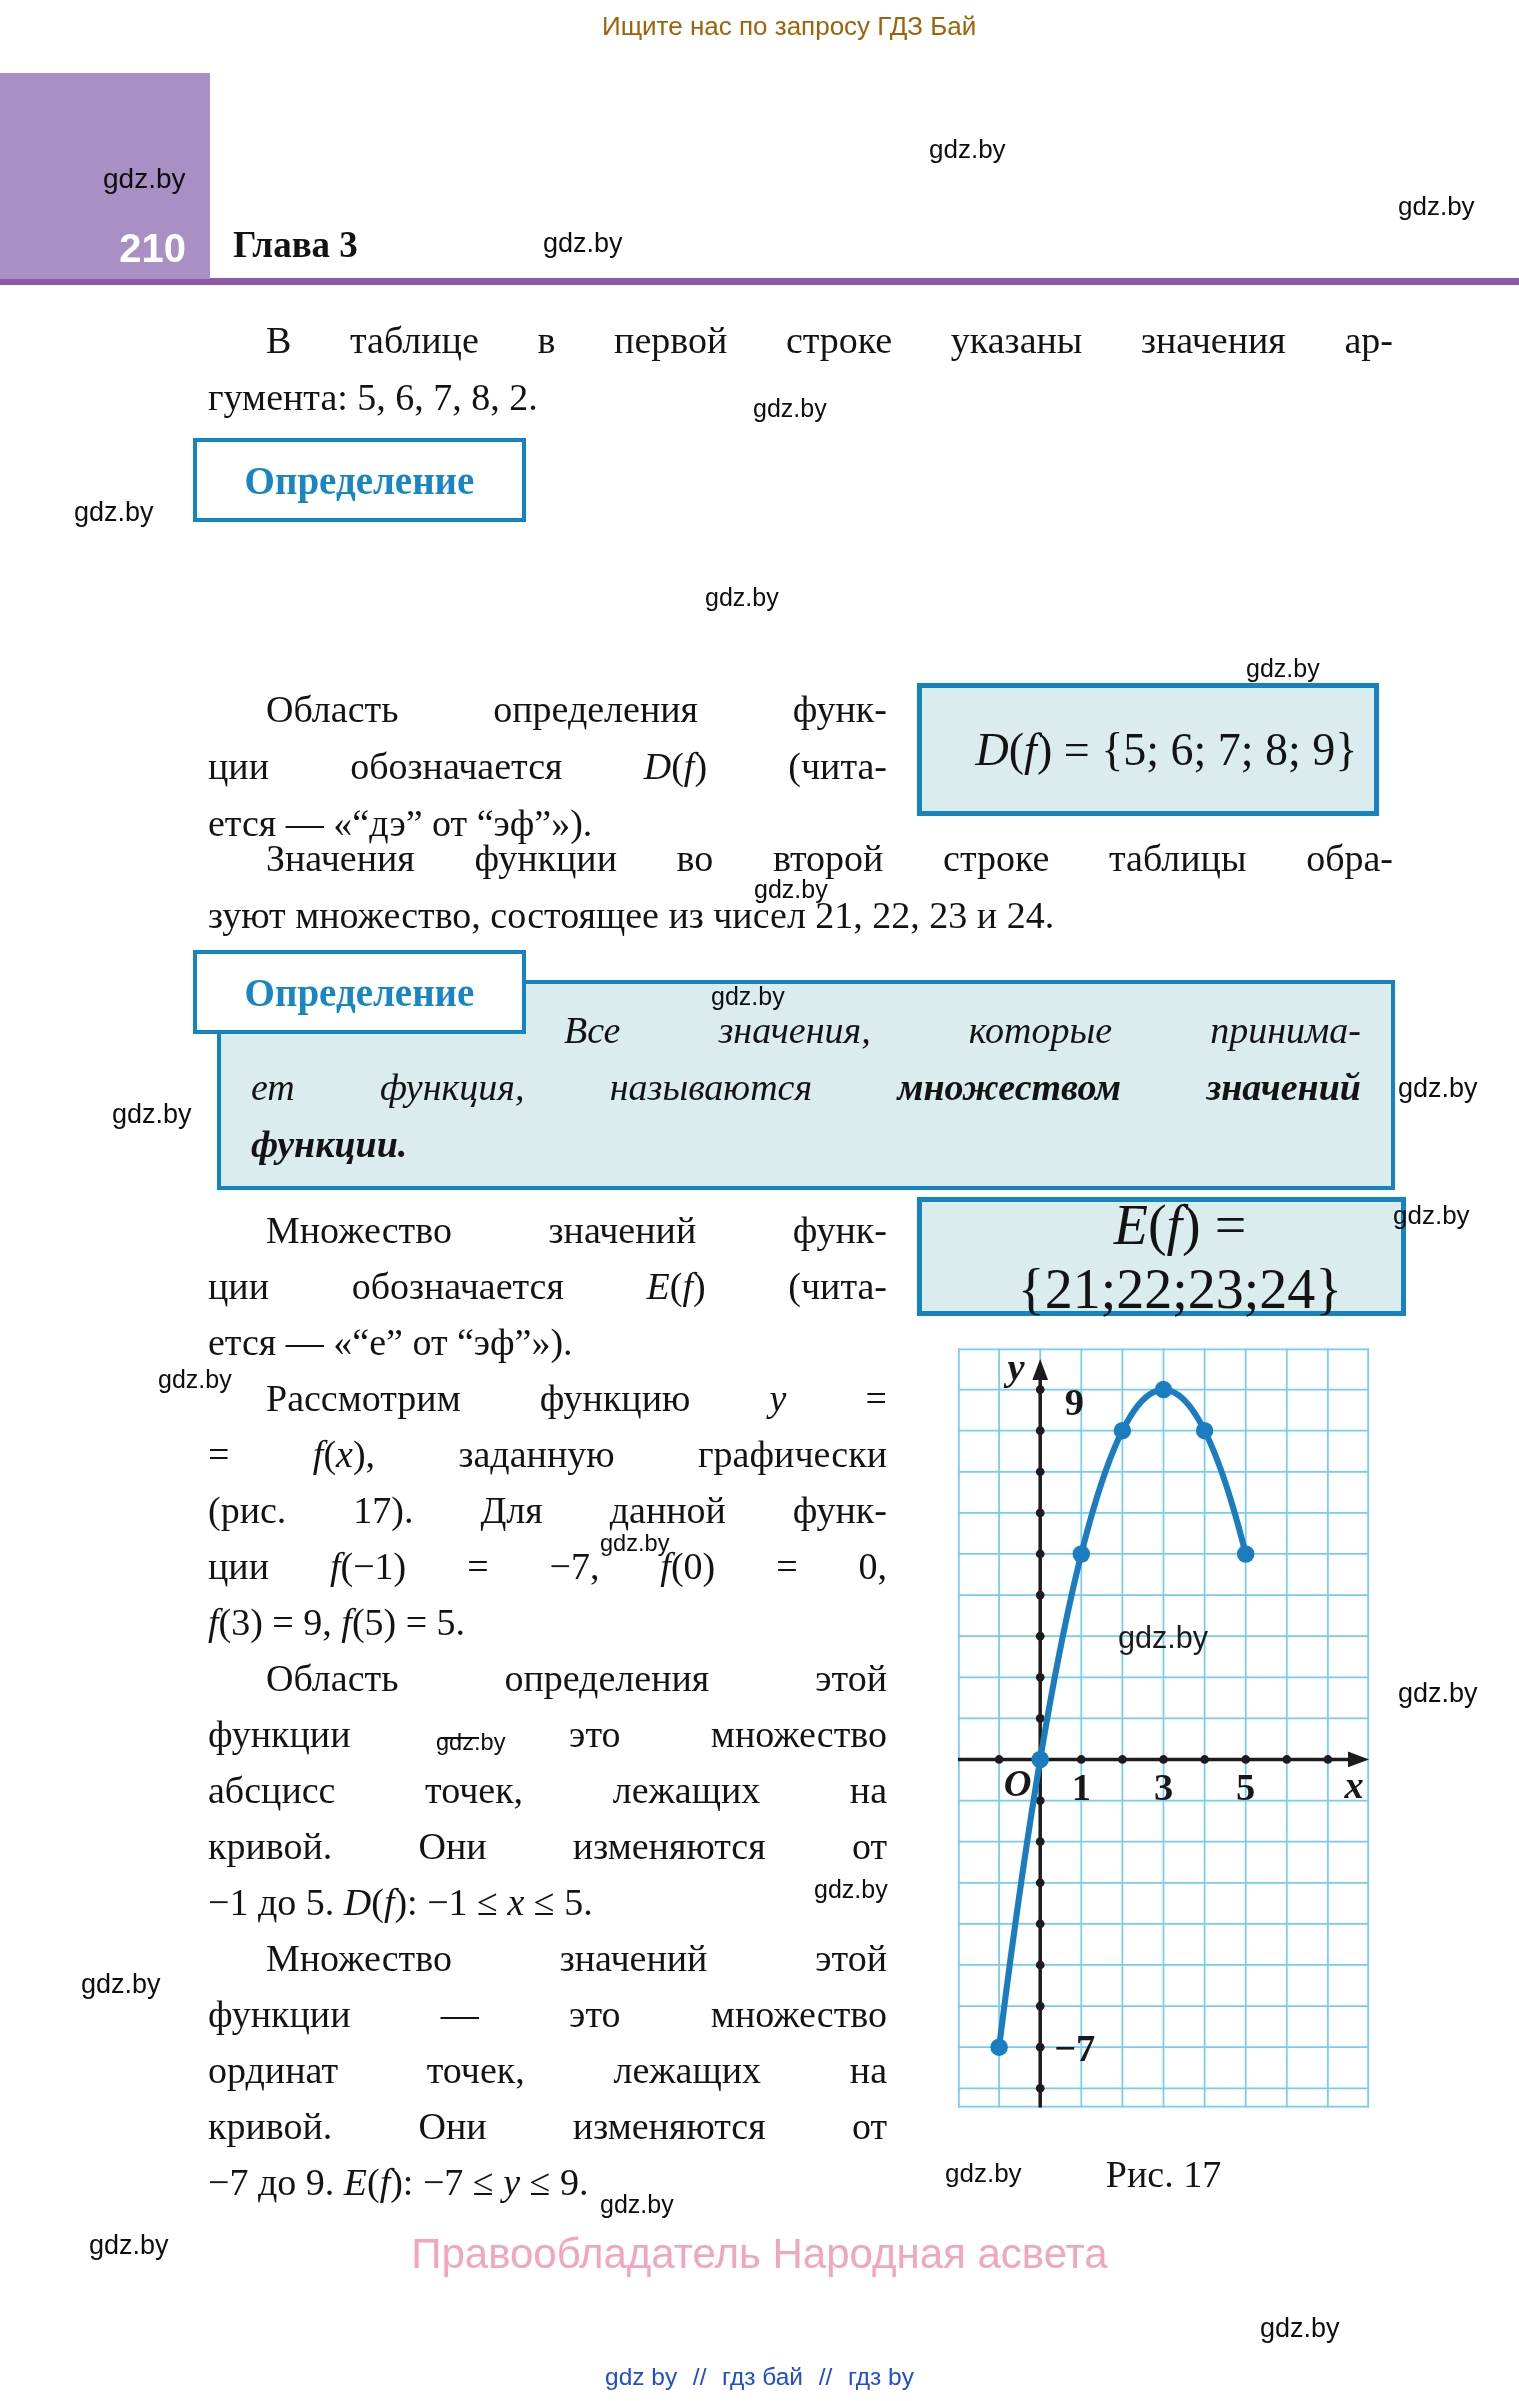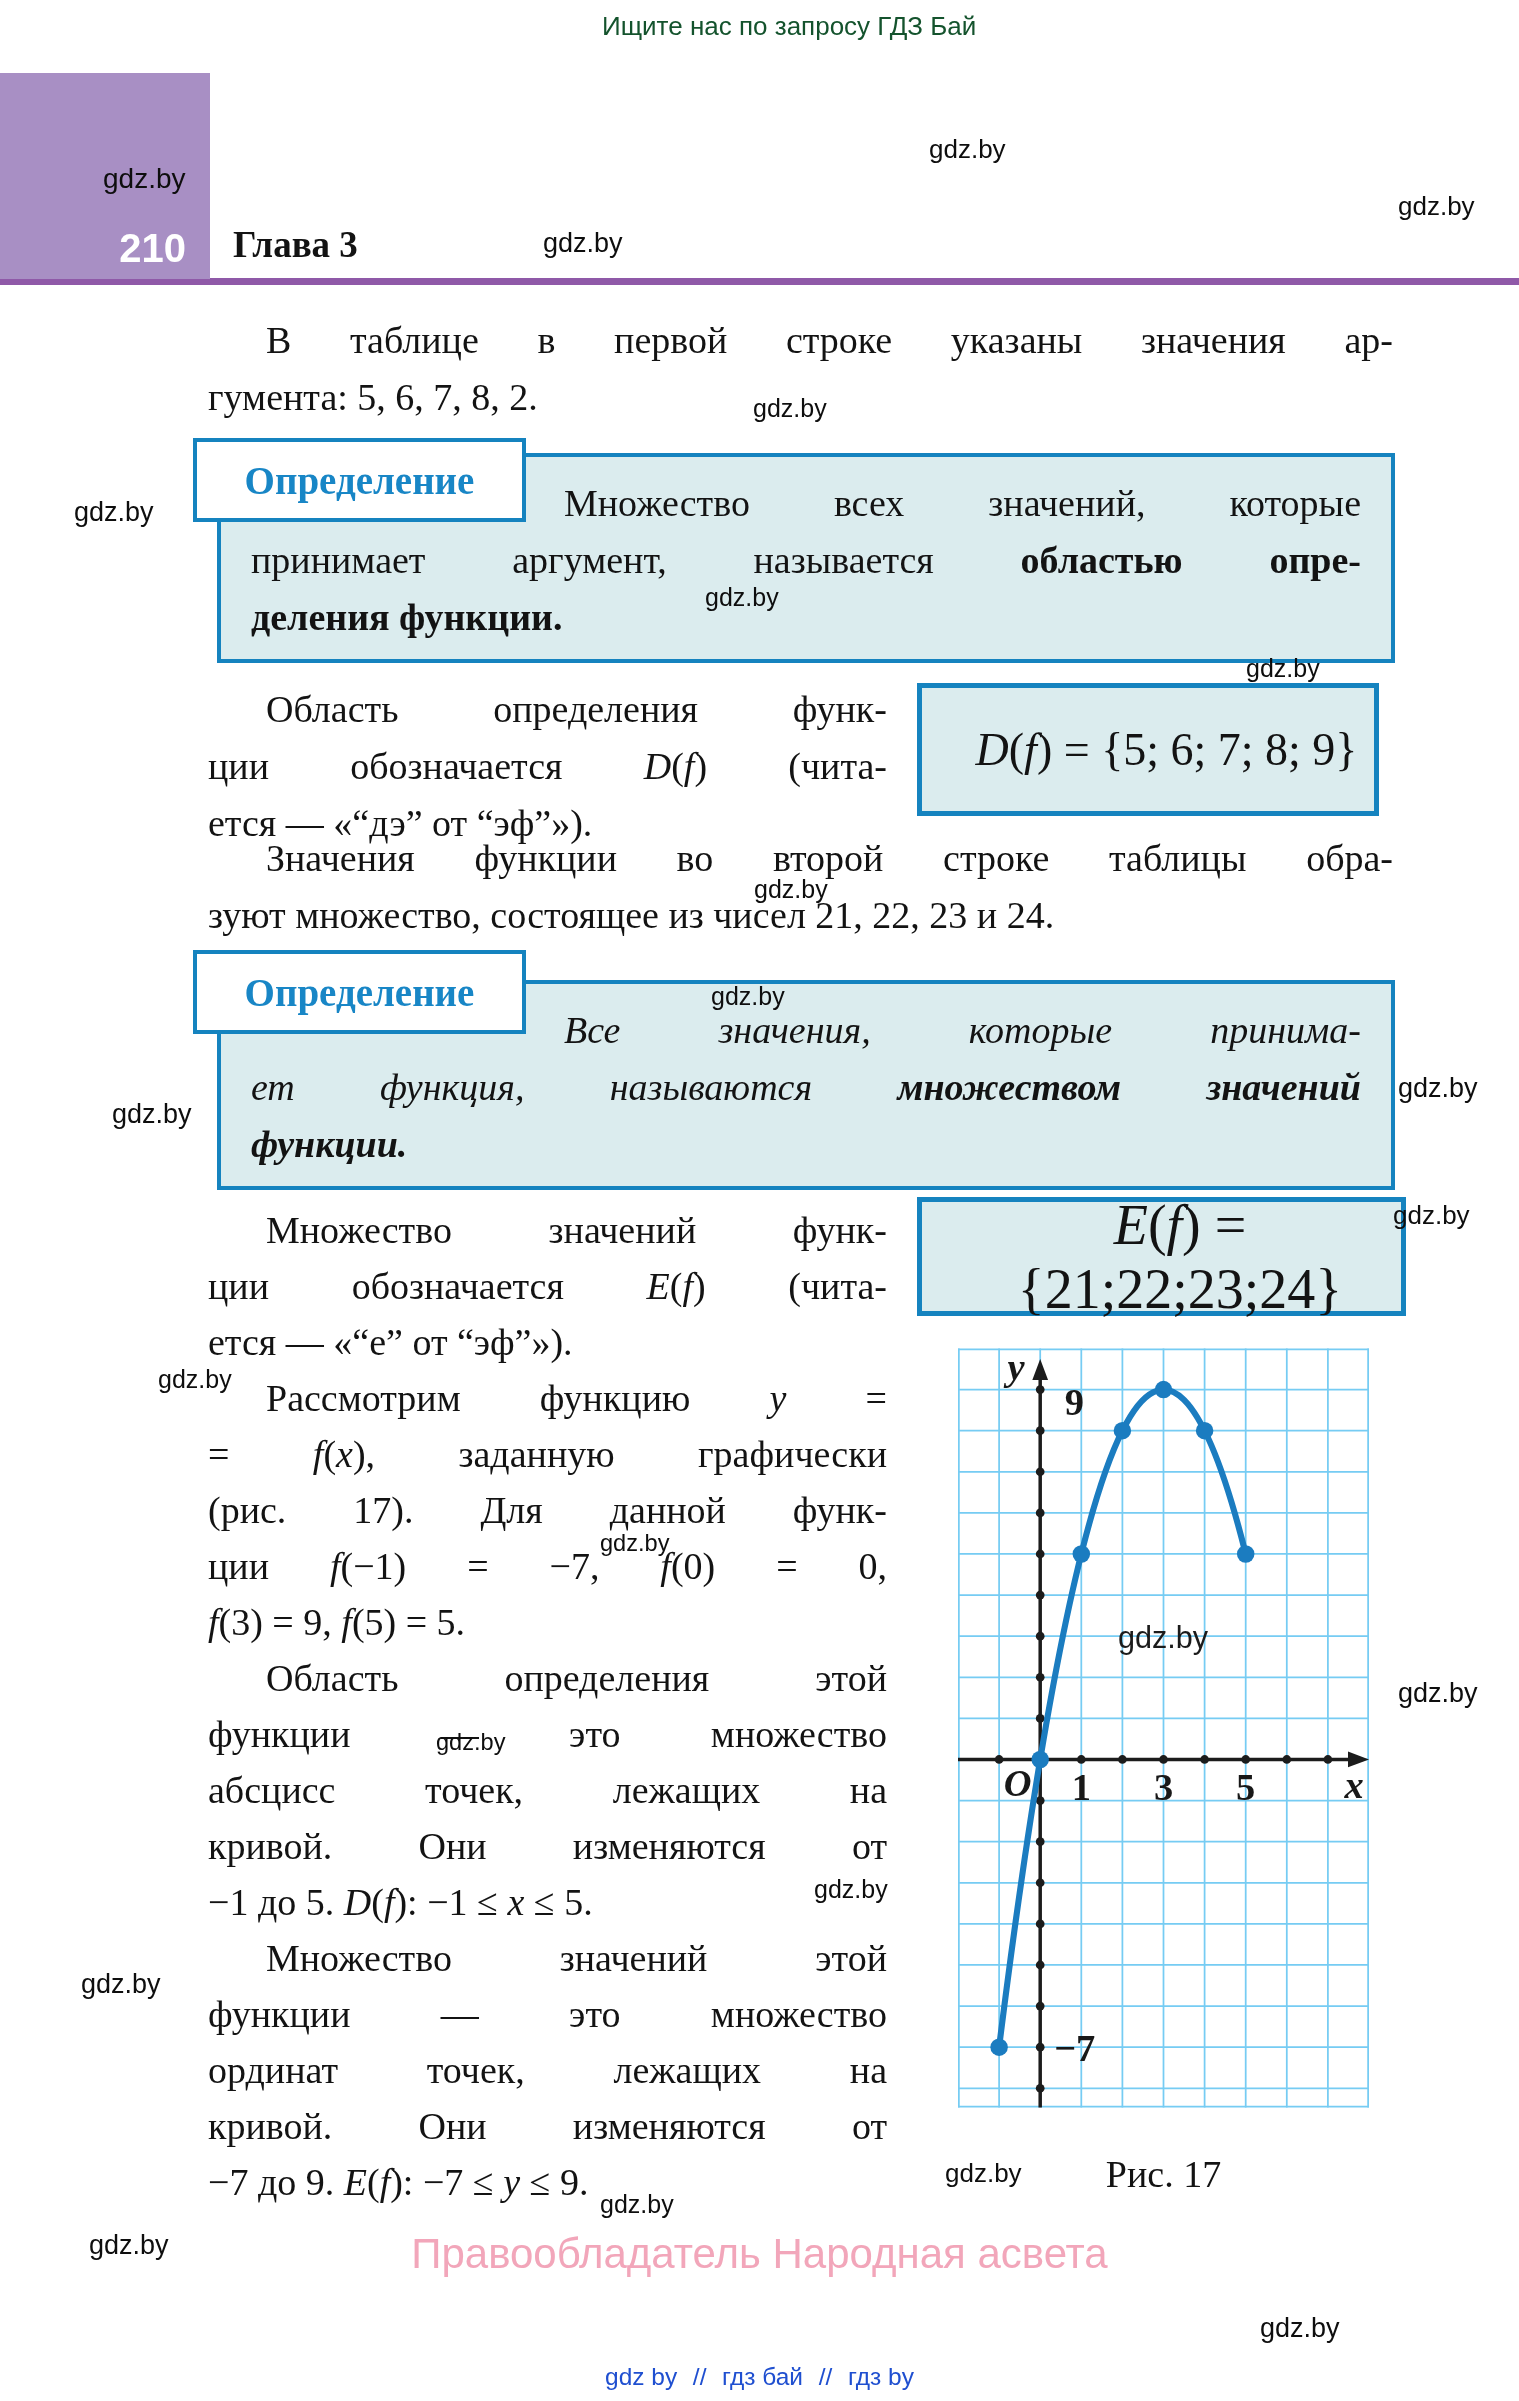--- a/index.html
+++ b/index.html
@@ -1,20 +1,20 @@
 <!DOCTYPE html>
 <html style="font-size:14px"><head>
 <meta charset="utf-8">
 <style>
   html,body{margin:0;padding:0;background:#ffffff;}
   .page{position:relative;width:1519px;height:2401px;background:#fff;
         font-family:"Liberation Serif",serif;color:#131313;overflow:hidden;}
   .wm{position:absolute;font-family:"Liberation Sans",sans-serif;color:#0e0e0e;
       font-size:26px;white-space:nowrap;z-index:6;line-height:1;}
-  .banner{position:absolute;left:602px;top:10.5px;font-size:26px;color:#14532d;
+  .banner{position:absolute;left:602px;top:10.5px;font-size:26px;color:#a16207;
           font-family:"Liberation Sans",sans-serif;white-space:nowrap;z-index:5;}
   .pband{position:absolute;left:0;top:73px;width:210px;height:206px;background:#a88fc4;z-index:1;}
   .pnum{position:absolute;left:0;top:228px;width:186px;text-align:right;z-index:2;
         font-family:"Liberation Sans",sans-serif;font-weight:bold;font-size:40px;color:#ffffff;line-height:1;}
   .chapter{position:absolute;left:233px;top:226px;font-weight:bold;font-size:37px;line-height:1;}
   .hrule{position:absolute;left:0;top:278px;width:1519px;height:7px;background:#8f59a8;}
   
   .tblock{position:absolute;font-size:38px;line-height:57px;}
   .tblock .line{text-align:justify;text-align-last:justify;white-space:normal;}
   .tblock .line:last-child{text-align-last:left;}
@@ -71,25 +71,20 @@
   <span class="wm" style="left:1398px;top:193px;">gdz.by</span>
   <div class="hrule"></div>
 
   <div class="tblock indent para1">
       <div class="line"><span>В таблице в первой строке указаны значения ар-</span></div>
       <div class="line"><span>гумента: 5, 6, 7, 8, 2.</span></div>
     </div>
   <span class="wm" style="left:753px;top:396px;font-size:25px;">gdz.by</span>
 
   <div class="deflabel" style="left:193px;top:438px;">Определение</div>
-  <div class="defbody" style="left:217px;top:453px;">
-      <div class="line"><span>Множество всех значений, которые</span></div>
-      <div class="line"><span>принимает аргумент, называется </span><span class="b">областью опре-</span></div>
-      <div class="line"><span class="b">деления функции.</span></div>
-    </div>
   <span class="wm" style="left:705px;top:585px;font-size:25px;">gdz.by</span>
   <span class="wm" style="left:74px;top:499px;font-size:27px;">gdz.by</span>
 
   <div class="tblock indent col1">
       <div class="line"><span>Область определения функ-</span></div>
       <div class="line"><span>ции обозначается </span><span class="i">D</span><span>(</span><span class="i">f</span><span>) (чита-</span></div>
       <div class="line"><span>ется — «“дэ” от “эф”»).</span></div>
     </div>
   <span class="wm" style="left:1246px;top:656px;font-size:25px;">gdz.by</span>
   <div class="fbox dbox">

